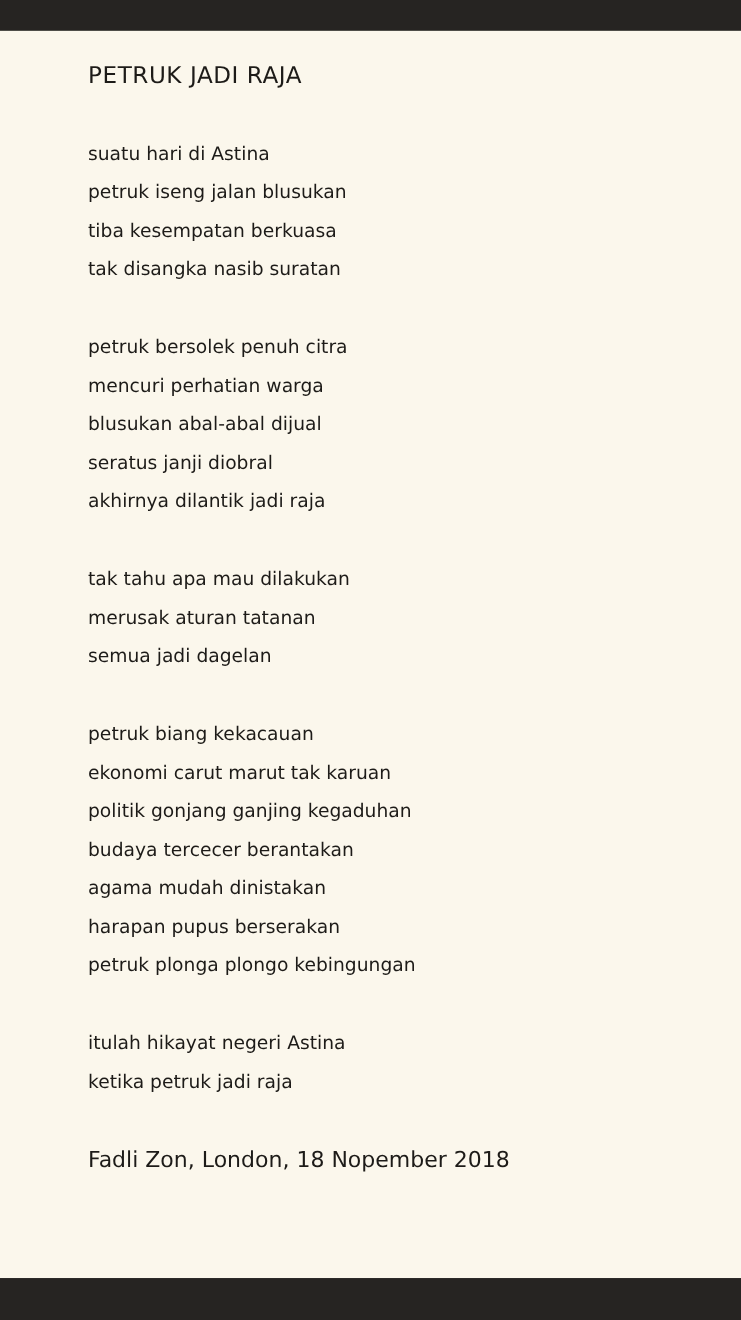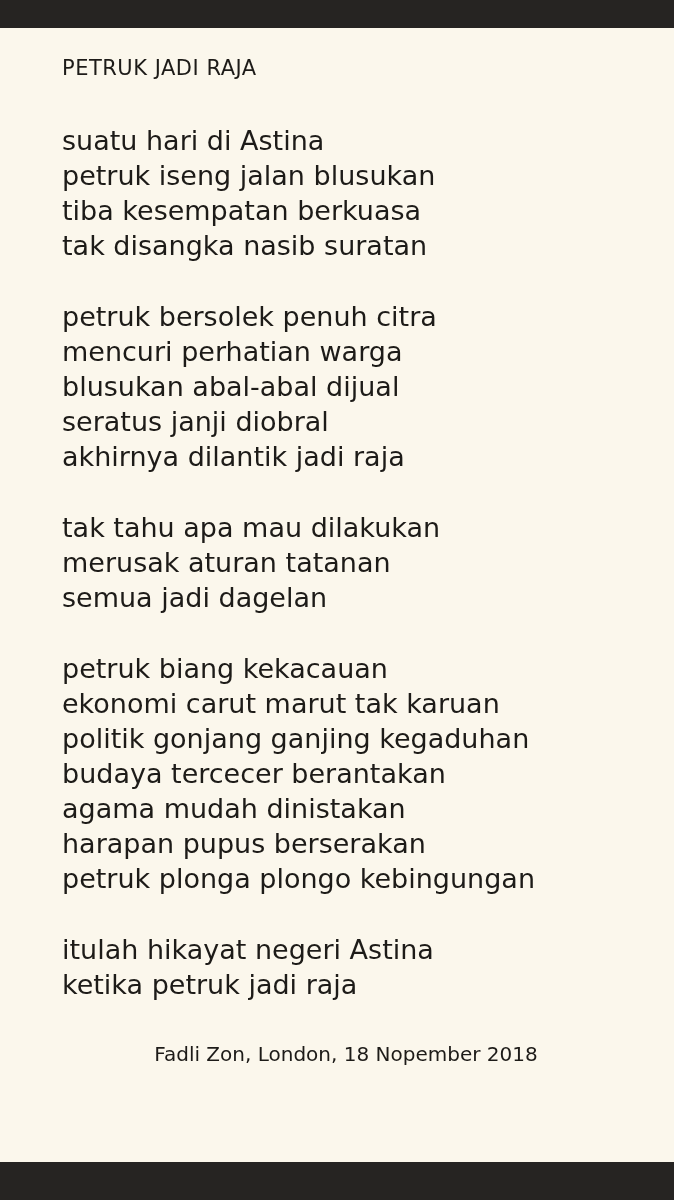--- a/index.html
+++ b/index.html
@@ -33,46 +33,45 @@
     height: 38px;
     background: #262422;
   }
   .page {
     position: absolute;
     top: 28px;
     left: 0;
     right: 0;
     bottom: 38px;
     background: #fbf7ec;
-    padding: 28px 44px 0 62px;
+    padding: 28px 44px 0 80px;
     box-sizing: border-box;
   }
   .poem-title {
     font-size: 21px;
     letter-spacing: 0.5px;
     color: #1d1b18;
     margin: 0 0 42px 0;
     font-weight: 400;
     line-height: 1.2;
   }
   .stanza {
     margin: 0 0 36px 0;
   }
   .line {
-    font-size: 27px;
+    font-size: 17px;
     line-height: 35px;
     color: #1d1b18;
     white-space: pre;
   }
   .signature {
     font-size: 20px;
     line-height: 32px;
     color: #1d1b18;
     margin-top: 14px;
-    text-align: center;
   }
 </style>
 </head>
 <body>
 
 <div class="screen">
   <div class="top-bar"></div>
 
   <div class="page">
     <h1 class="poem-title">PETRUK JADI RAJA</h1>

